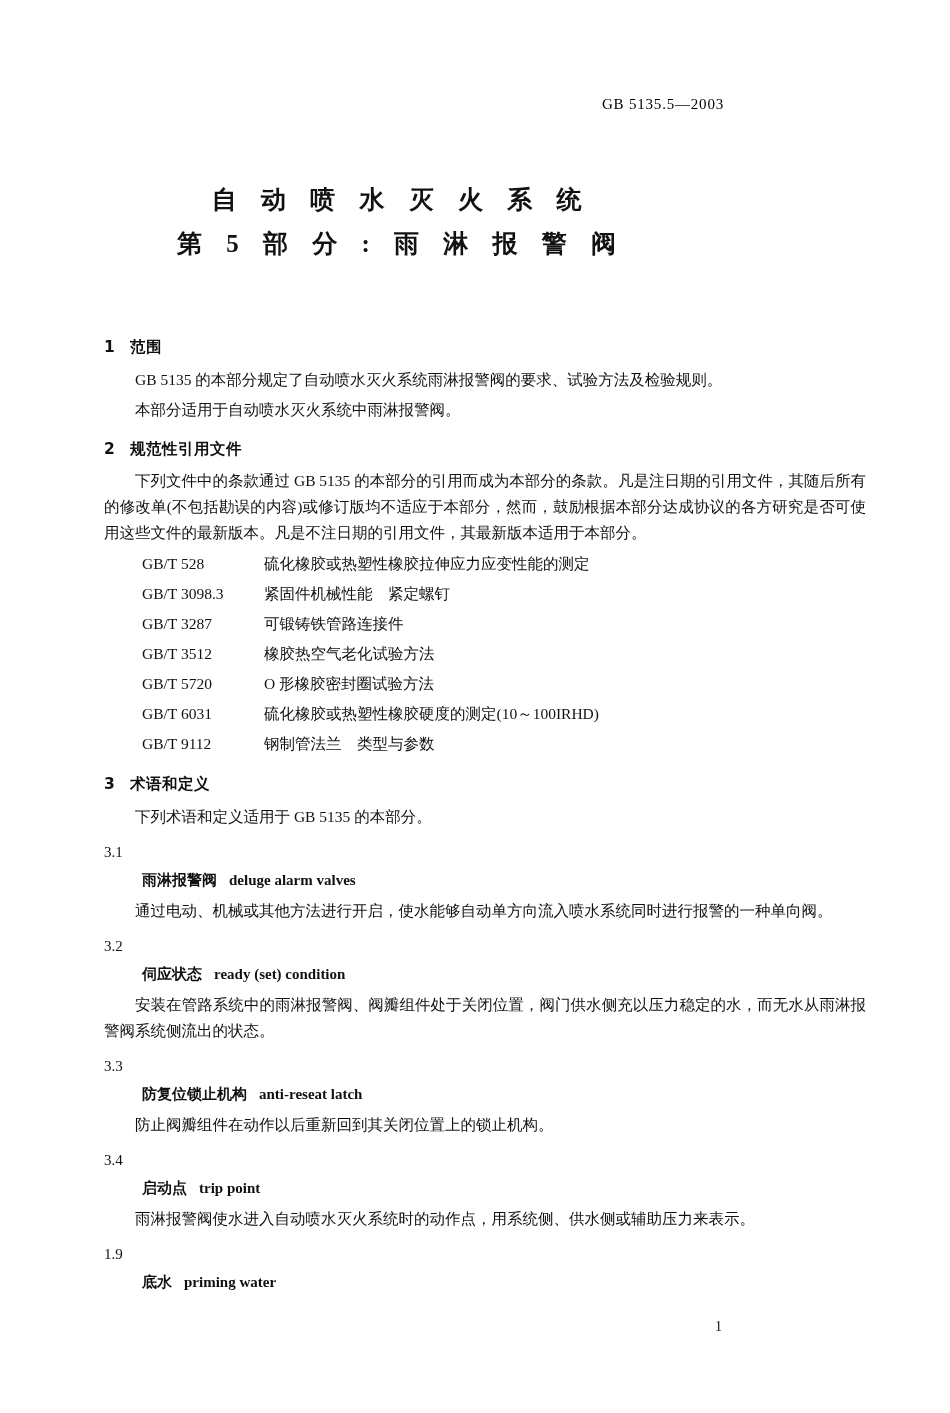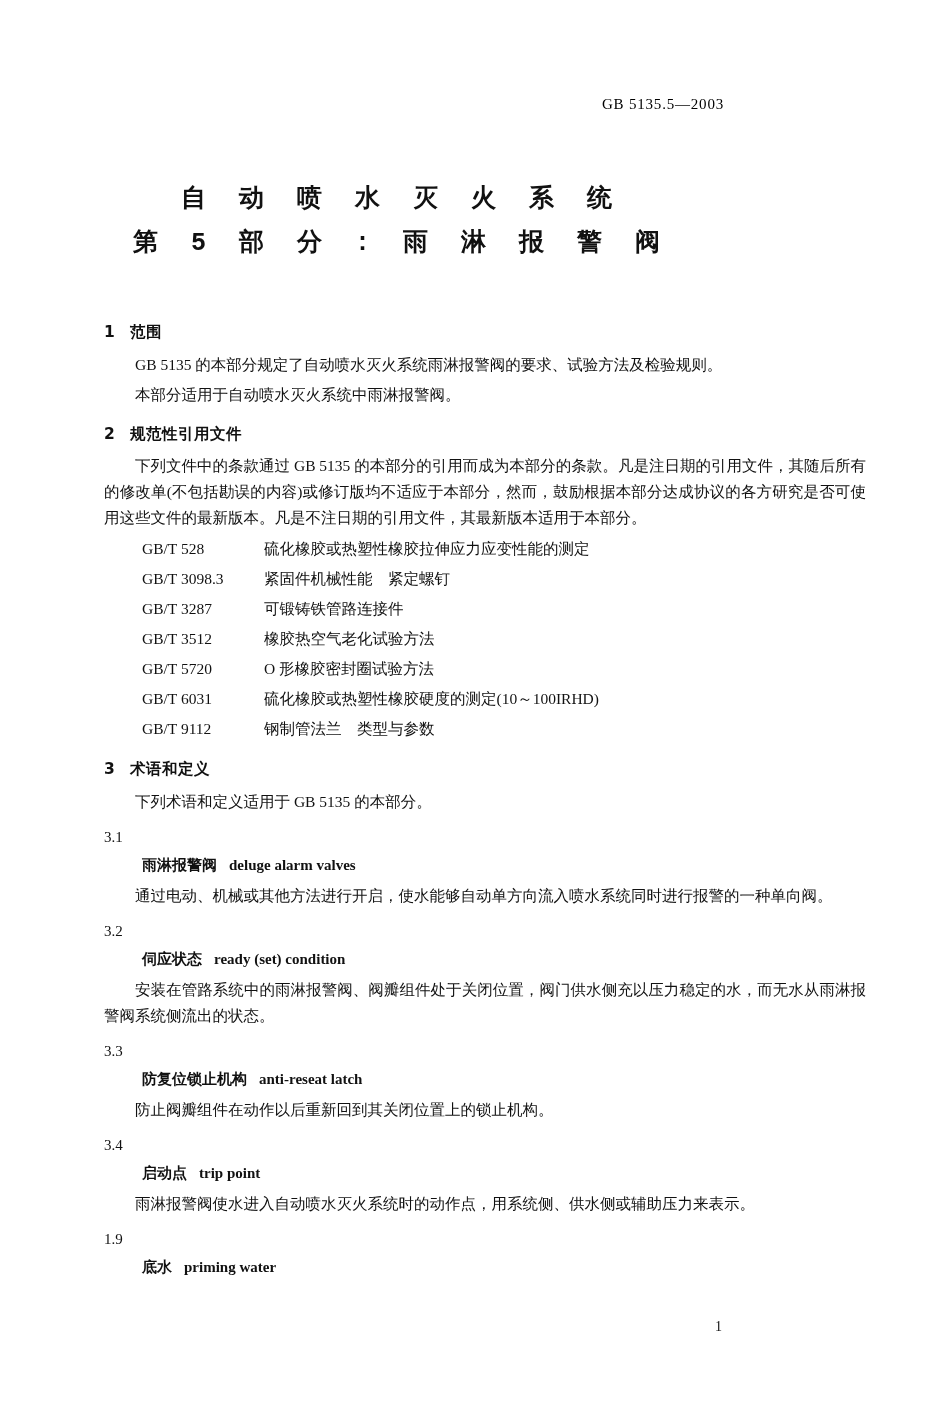--- a/index.html
+++ b/index.html
@@ -36,26 +36,26 @@
     position: absolute;
     left: 0; right: 0;
     top: 178px;
     text-align: center;
   }
   .title-line {
     font-size: 25px;
     font-weight: bold;
     letter-spacing: 9px;
     line-height: 44px;
-    font-family: Liberation Mono, monospace;
+    font-family: Liberation Serif, serif;
   }
   .content {
     position: absolute;
     left: 104px;
-    top: 306px;
+    top: 321px;
     width: 762px;
     font-size: 15.5px;
     line-height: 25.5px;
   }
   .sec-head {
     font-weight: bold;
     font-size: 15.5px;
     margin-top: 14px;
     margin-bottom: 6px;
     font-family: "DejaVu Sans", "Liberation Sans", sans-serif;

